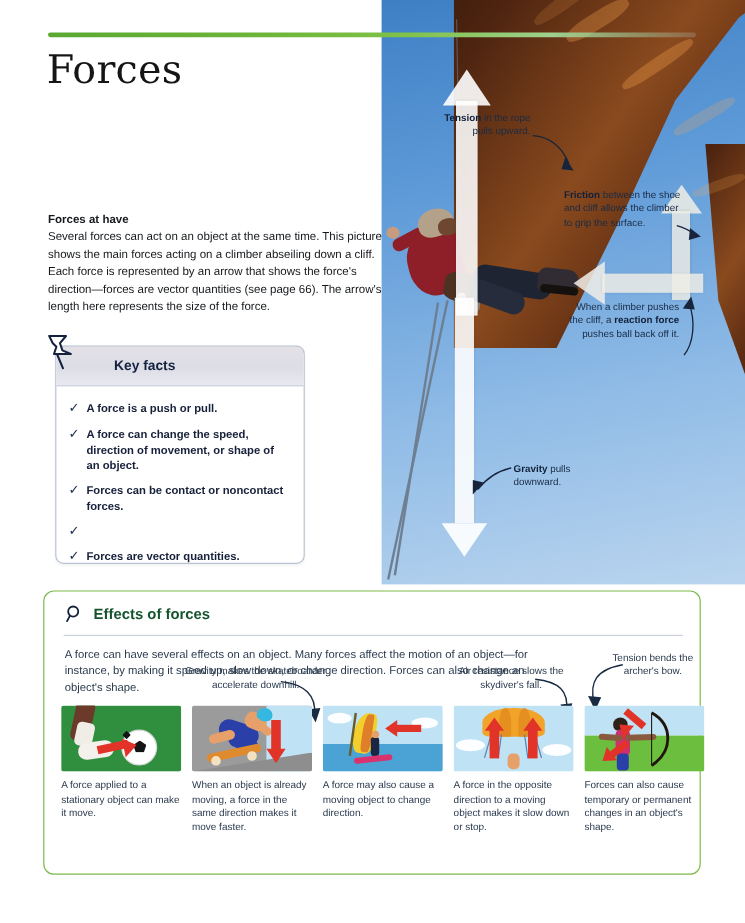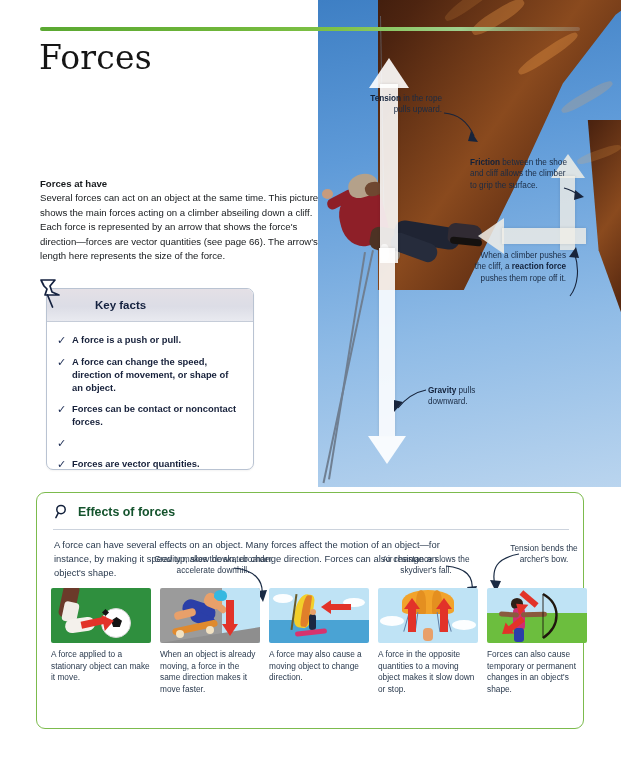--- a/index.html
+++ b/index.html
@@ -308,21 +308,21 @@
       <polygon points="85,402 76,412 76,400" fill="#17243c"></polygon>
     </svg>
 
     <div class="callout" id="cal-tension">
       <b>Tension</b><span> in the rope pulls upward.</span>
     </div>
     <div class="callout" id="cal-friction">
       <b>Friction</b><span> between the shoe and cliff allows the climber to grip the surface.</span>
     </div>
     <div class="callout" id="cal-reaction">
-      <span>When a climber pushes the cliff, a </span><b>reaction force</b><span> pushes them rope off it.</span>
+      <span>When a climber pushes the cliff, a </span><b>reaction force</b><span> pushes ball back off it.</span>
     </div>
     <div class="callout" id="cal-gravity">
       <b>Gravity</b><span> pulls downward.</span>
     </div>
   </div>
 
   <div id="greenrule"></div>
   <h1 id="title">Forces</h1>
 
   <div id="faw-head">Forces at have</div>
@@ -446,21 +446,21 @@
           <div class="t-el" style="left:28px;top:24px;width:1.2px;height:20px;background:#5f7fa8;transform:rotate(16deg);"></div>
           <div class="t-el" style="left:38px;top:24px;width:1.2px;height:20px;background:#5f7fa8;transform:rotate(8deg);"></div>
           <div class="t-el" style="left:60px;top:24px;width:1.2px;height:20px;background:#5f7fa8;transform:rotate(-8deg);"></div>
           <div class="t-el" style="left:70px;top:24px;width:1.2px;height:20px;background:#5f7fa8;transform:rotate(-16deg);"></div>
           <div class="t-el" style="left:45px;top:40px;width:10px;height:13px;background:#e8a06a;border-radius:4px;"></div>
           <div class="redarrow" style="left:30px;top:18px;width:8px;height:26px;"></div>
           <div class="t-el" style="left:26px;top:10px;width:0;height:0;border-left:8px solid transparent;border-right:8px solid transparent;border-bottom:11px solid #e23329;"></div>
           <div class="redarrow" style="left:62px;top:18px;width:8px;height:26px;"></div>
           <div class="t-el" style="left:58px;top:10px;width:0;height:0;border-left:8px solid transparent;border-right:8px solid transparent;border-bottom:11px solid #e23329;"></div>
         </div>
-        <div class="pcap">A force in the opposite quantities to a moving object makes it slow down or stop.</div>
+        <div class="pcap">A force in the opposite direction to a moving object makes it slow down or stop.</div>
       </div>
 
       <div class="panel" style="position:relative;">
         <div class="plabel" style="left:14px;top:-45px;width:86px;">Tension bends the archer's bow.</div>
         <svg style="position:absolute;left:2px;top:-34px;width:40px;height:48px;overflow:visible;">
           <path d="M30,0 C8,4 2,14 6,32" stroke="#1a2b44" stroke-width="1.2" fill="none"></path>
           <polygon points="1,26 7,38 12,27" fill="#1a2b44"></polygon>
         </svg>
         <div class="thumb">
           <div class="t-sky" style="height:46%;background:#bfe3f5;"></div>

